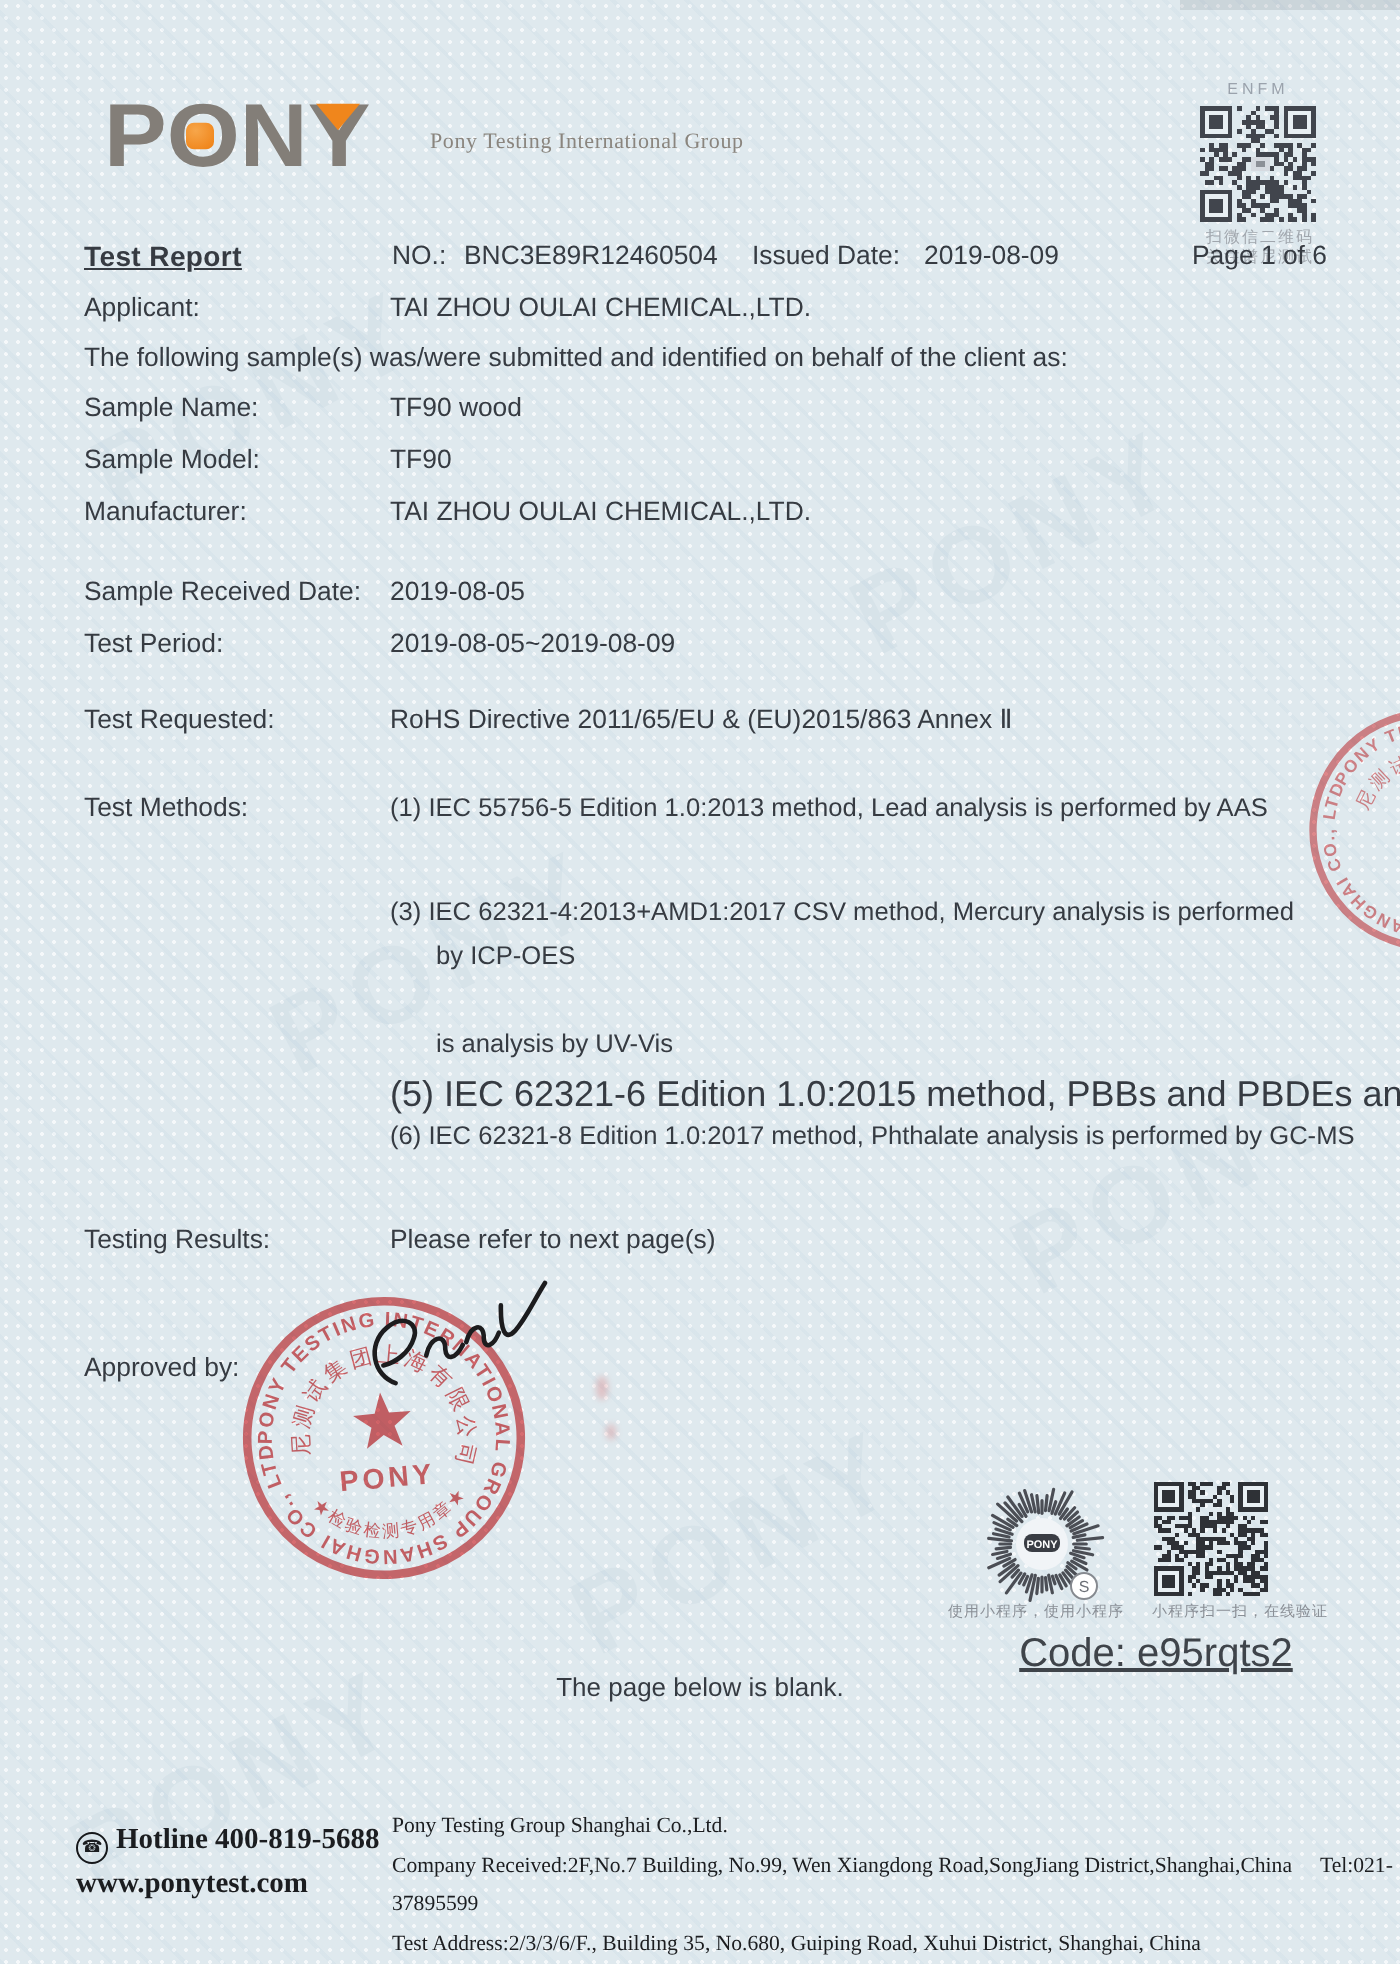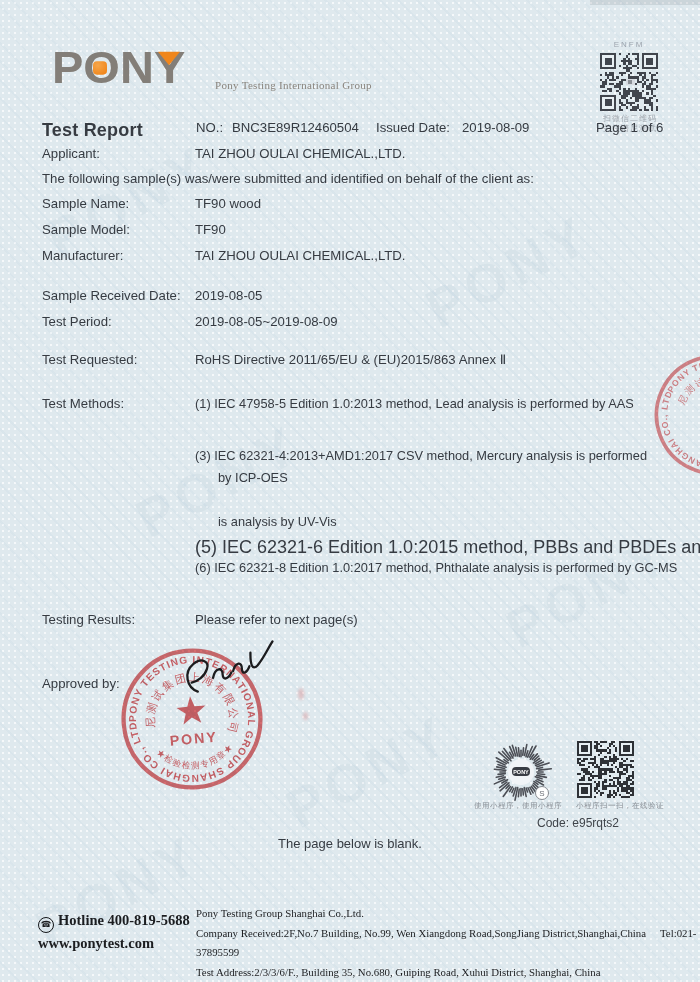--- a/index.html
+++ b/index.html
@@ -17,48 +17,48 @@
   .logo{position:absolute;left:52px;top:46px;display:flex;align-items:flex-start;}
   .logo .letter{position:relative;font-weight:bold;font-size:47px;line-height:44px;
       color:#837e78;letter-spacing:0;transform:scaleY(.95);display:inline-block;}
   .o-core{position:absolute;left:10px;top:15px;width:14px;height:14px;border-radius:4px;
       background:radial-gradient(circle at 35% 30%, #f7a64a, #ee7f12);}
   .y-tri{position:absolute;left:4px;top:5px;width:0;height:0;
       border-left:11px solid rgba(0,0,0,0);border-right:11px solid rgba(0,0,0,0);
       border-top:14px solid #f0861c;}
   .logo-cn{position:absolute;left:214px;top:48px;font-size:23px;font-weight:600;
       letter-spacing:12px;color:#7b766f;}
-  .logo-sub{position:absolute;left:215px;top:79px;font-size:11px;color:#8a857e;
+  .logo-sub{position:absolute;left:215px;top:65px;font-size:11px;color:#8a857e;
       font-family:"Liberation Serif",serif;letter-spacing:.3px;}
   .enfm{position:absolute;left:598px;top:40px;width:62px;text-align:center;font-size:8px;
       letter-spacing:2px;color:#9aa2ac;}
   .qr-top-wrap{position:absolute;left:600px;top:53px;width:58px;height:58px;}
   .qr-cap{position:absolute;left:592px;width:76px;text-align:center;font-size:8px;
       color:#a0a6ad;letter-spacing:1px;}
   
   .row{position:absolute;left:0;width:700px;height:18px;font-size:13.2px;}
   .lbl{position:absolute;left:42px;white-space:nowrap;}
   .val{position:absolute;left:195px;white-space:nowrap;}
-  .title{font-weight:bold;font-size:18px;letter-spacing:.2px;}
+  .title{font-weight:bold;font-size:14px;letter-spacing:.2px;text-decoration:underline;}
   .method-line{position:absolute;left:195px;white-space:nowrap;font-size:12.8px;}
   .indent1{left:218px;}
   .condensed{font-size:18px;}
   
   .stamp{position:absolute;left:116px;top:640px;width:152px;height:158px;
       transform:rotate(-5deg);mix-blend-mode:multiply;opacity:.9;}
   .edge-stamp{position:absolute;left:650px;top:350px;width:130px;height:130px;
       transform:rotate(25deg);mix-blend-mode:multiply;opacity:.78;}
   .sig{position:absolute;left:178px;top:644px;width:102px;height:54px;transform:rotate(-13deg);}
   .smudge{position:absolute;background:rgba(222,92,92,.28);border-radius:50%;filter:blur(1.5px);}
   
   .mp-wrap{position:absolute;left:489px;top:740px;width:64px;height:64px;}
   .qr-bottom-wrap{position:absolute;left:577px;top:741px;width:57px;height:57px;}
   .v-cap{position:absolute;top:801px;font-size:7.5px;color:#8a8f96;letter-spacing:.5px;white-space:nowrap;}
   .code-line{position:absolute;left:478px;top:816px;width:200px;text-align:center;
-      font-size:12px;color:#3f444a;}
+      font-size:20px;color:#3f444a;text-decoration:underline;}
   .blank-note{position:absolute;left:0;top:836px;width:700px;text-align:center;font-size:13px;}
   
   .footer{position:absolute;left:0;top:904px;width:700px;font-family:"Liberation Serif",serif;color:#1b1d20;}
   .f-left{position:absolute;left:38px;top:6px;font-weight:bold;font-size:14.5px;line-height:21px;}
   .f-right{position:absolute;left:196px;top:0;font-size:10.8px;line-height:19.5px;}
   .phone-ic{display:inline-block;width:14px;height:14px;border:1.4px solid #15171a;border-radius:50%;
       font-size:8.5px;line-height:13px;text-align:center;vertical-align:-2px;margin-right:4px;font-weight:normal;}
   .tel{margin-left:14px;}
   .corner-shade{position:absolute;top:0;right:0;width:110px;height:5px;background:rgba(130,140,150,.22);}
   svg text{font-family:"Liberation Sans",sans-serif;}
@@ -343,21 +343,21 @@
     <span class="val">2019-08-05~2019-08-09</span>
   </div>
   <div class="row" style="top:352px">
     <span class="lbl">Test Requested:</span>
     <span class="val">RoHS Directive 2011/65/EU &amp; (EU)2015/863 Annex Ⅱ</span>
   </div>
 
   <div class="row" style="top:396px">
     <span class="lbl">Test Methods:</span>
   </div>
-  <div class="method-line" style="top:396px">(1) IEC 47958-5 Edition 1.0:2013 method, Lead analysis is performed by AAS</div>
+  <div class="method-line" style="top:396px">(1) IEC 55756-5 Edition 1.0:2013 method, Lead analysis is performed by AAS</div>
   <div class="method-line" style="top:448px">(3) IEC 62321-4:2013+AMD1:2017 CSV method, Mercury analysis is performed</div>
   <div class="method-line indent1" style="top:470px">by ICP-OES</div>
   <div class="method-line indent1" style="top:514px">is analysis by UV-Vis</div>
   <div class="method-line condensed" style="top:537px">(5) IEC 62321-6 Edition 1.0:2015 method, PBBs and PBDEs analysis is performed by GC-MS</div>
   <div class="method-line" style="top:560px">(6) IEC 62321-8 Edition 1.0:2017 method, Phthalate analysis is performed by GC-MS</div>
 
   <div class="row" style="top:612px">
     <span class="lbl">Testing Results:</span>
     <span class="val">Please refer to next page(s)</span>
   </div>

